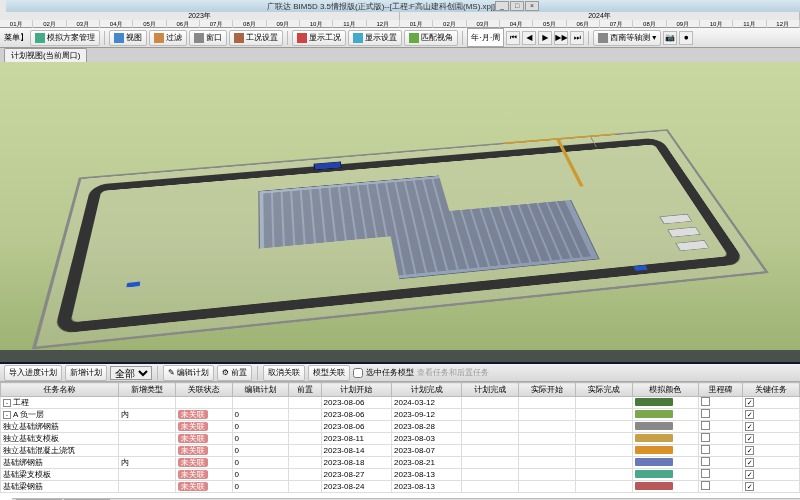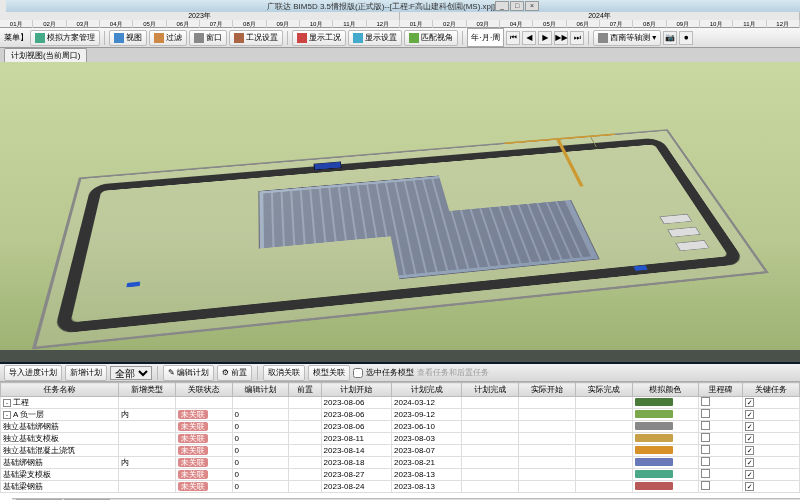--- a/index.html
+++ b/index.html
@@ -242,21 +242,21 @@
             <td><span class="cb"></span></td>
             <td><span class="cb">✓</span></td>
           </tr>
           <tr>
             <td>独立基础绑钢筋</td>
             <td></td>
             <td><span style="background:#d88;color:#fff;padding:0 3px;border-radius:2px">未关联</span></td>
             <td>0</td>
             <td></td>
             <td>2023-08-06</td>
-            <td>2023-06-10</td>
+            <td>2023-08-28</td>
             <td></td>
             <td></td>
             <td></td>
             <td><span class="chip" style="background:#888888"></span></td>
             <td><span class="cb"></span></td>
             <td><span class="cb">✓</span></td>
           </tr>
           <tr>
             <td>独立基础支模板</td>
             <td></td>

